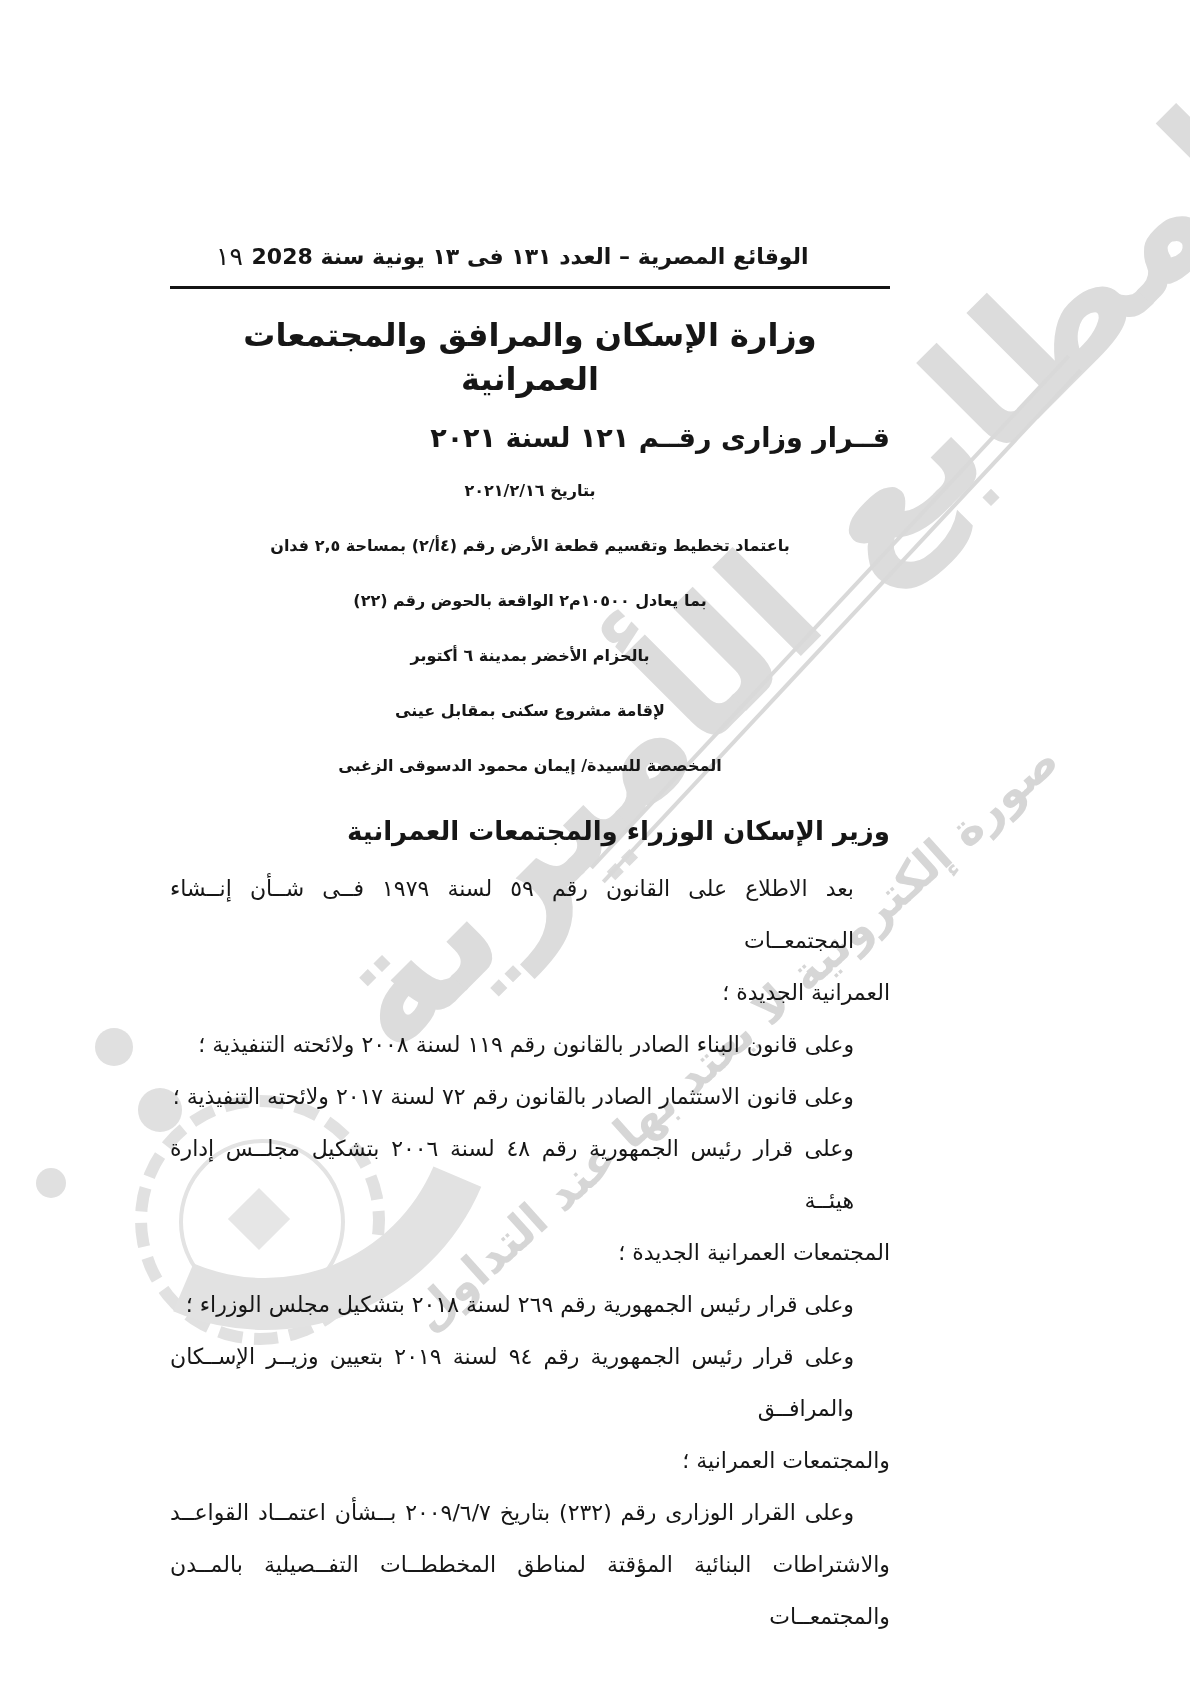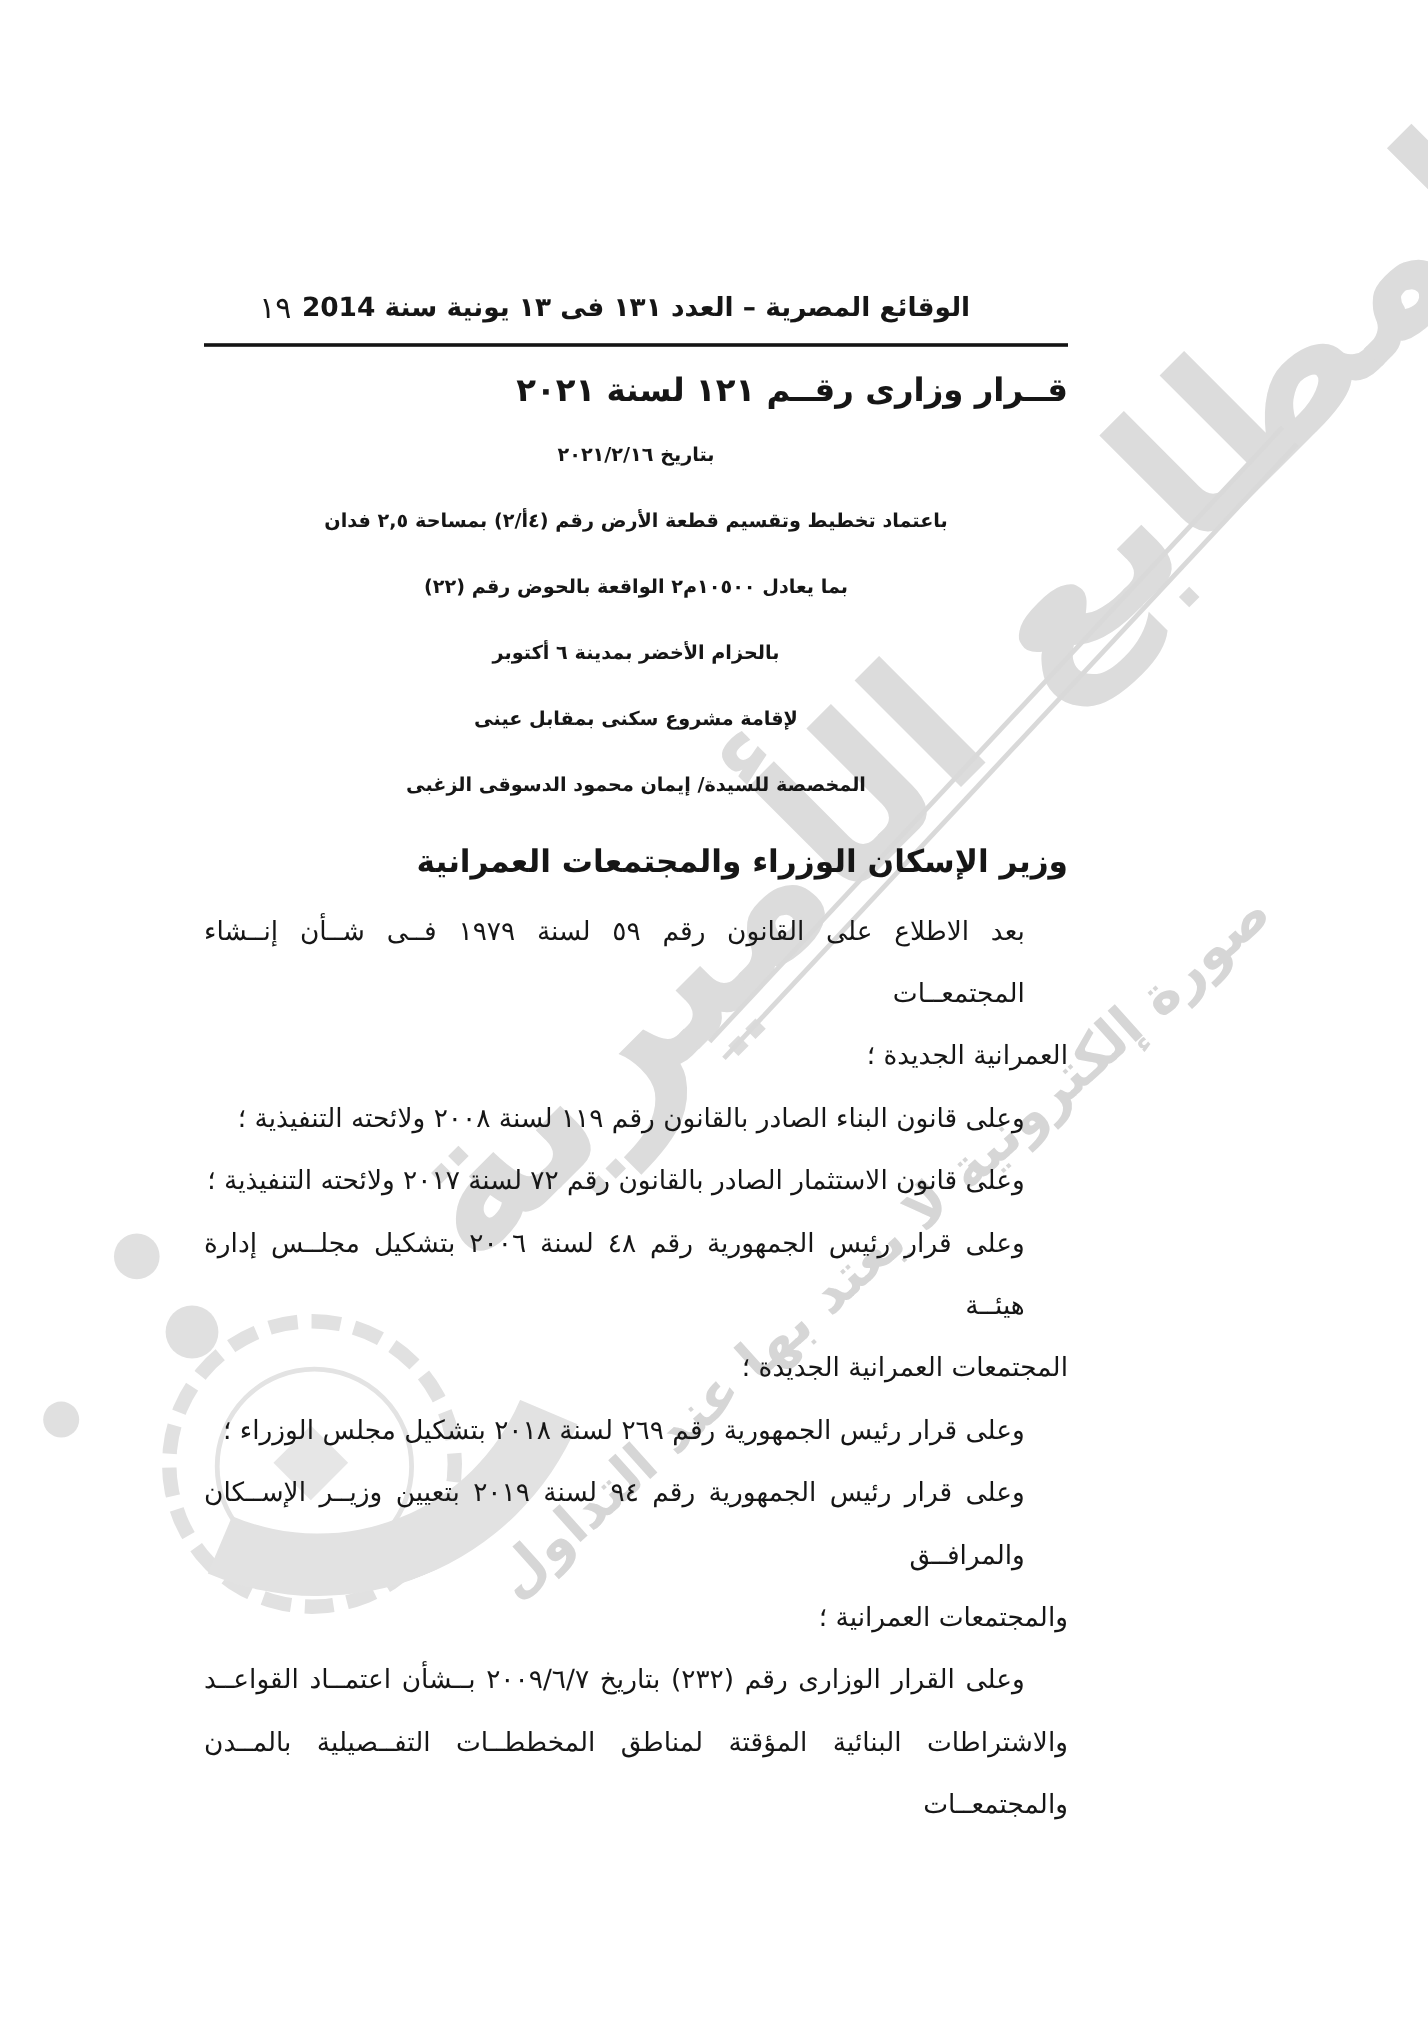--- a/index.html
+++ b/index.html
@@ -60,25 +60,26 @@
     <div class="wm-seal-core"></div>
   </div>
   <div class="wm wm-dot wm-dot-a"></div>
   <div class="wm wm-dot wm-dot-b"></div>
   <div class="wm wm-dot wm-dot-c"></div>
   <div class="wm wm-arc"></div>
 
   <div class="content" dir="rtl">
 
     <div class="gazette-header">
-      <span>الوقائع المصرية – العدد ١٣١ فى ١٣ يونية سنة 2014</span>
+      <span>الوقائع المصرية – العدد ١٣١ فى ١٣ يونية سنة 2028</span>
       <span class="page-number">١٩</span>
     </div>
     <div class="header-rule"></div>
 
+    <div class="ministry-title">وزارة الإسكان والمرافق والمجتمعات العمرانية</div>
 
     <div class="decree-no">قــرار وزارى رقــم ١٢١ لسنة ٢٠٢١</div>
 
     <div class="center-block">
       <div class="center-line">بتاريخ ٢٠٢١/٢/١٦</div>
       <div class="center-line">باعتماد تخطيط وتقسيم قطعة الأرض رقم (٤أ/٢) بمساحة ٢,٥ فدان</div>
       <div class="center-line">بما يعادل ١٠٥٠٠م٢ الواقعة بالحوض رقم (٢٢)</div>
       <div class="center-line">بالحزام الأخضر بمدينة ٦ أكتوبر</div>
       <div class="center-line">لإقامة مشروع سكنى بمقابل عينى</div>
       <div class="center-line">المخصصة للسيدة/ إيمان محمود الدسوقى الزغبى</div>

